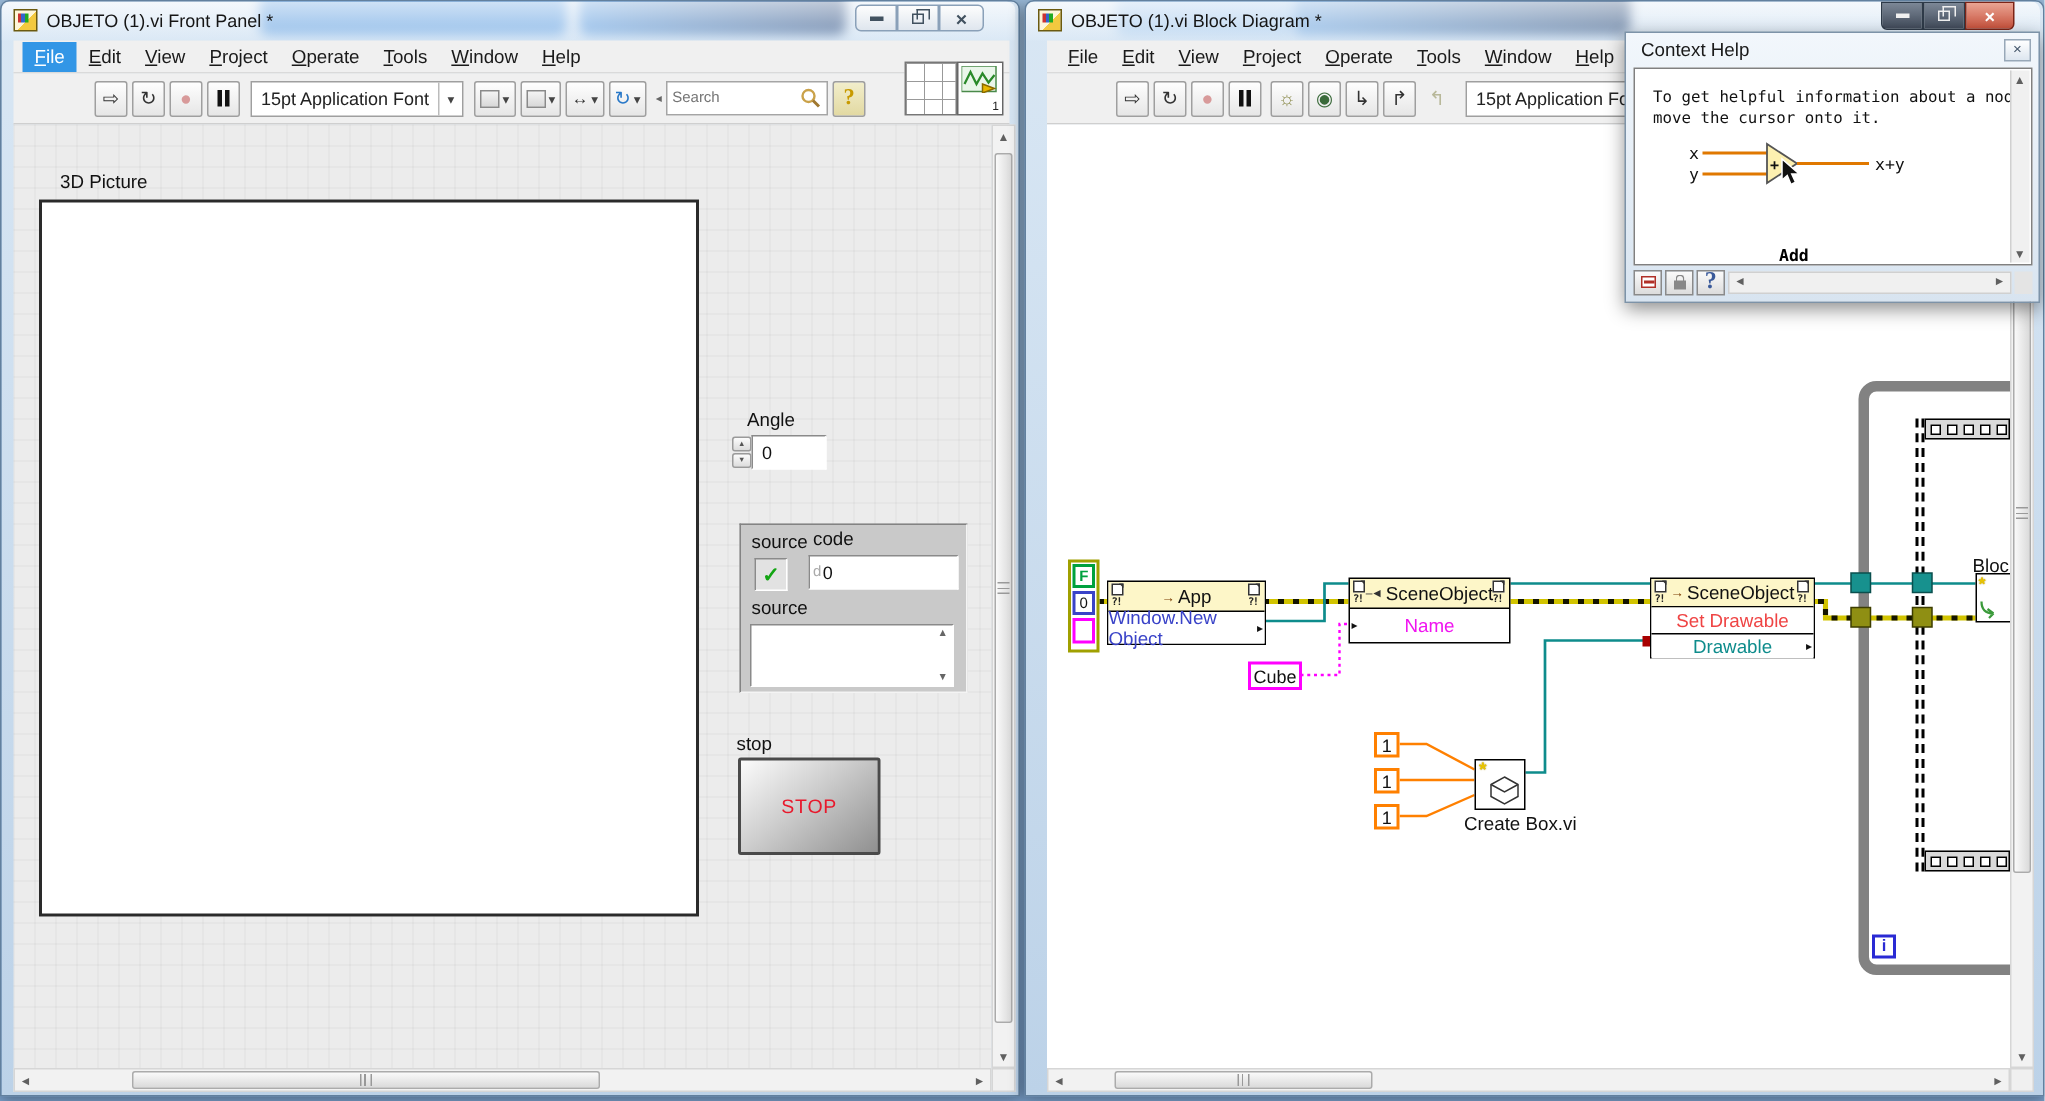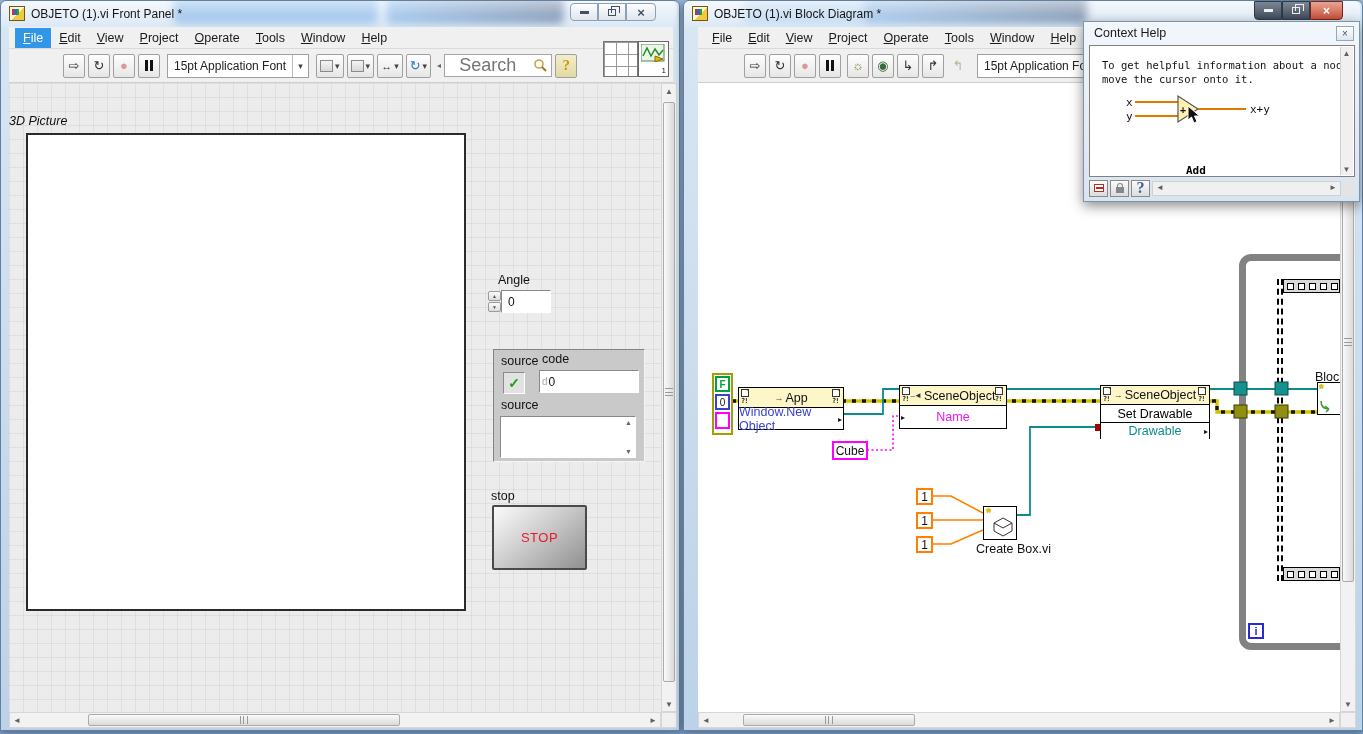--- a/index.html
+++ b/index.html
@@ -50,22 +50,22 @@
     align-items:center; font-size:12px; color:#222; }
   .fontbox .fb-t { padding:0 6px; white-space:nowrap; }
   .fontbox .fb-a { width:16px; align-self:stretch; border-left:1px solid #bbb; display:flex;
     align-items:center; justify-content:center; font-size:9px; color:#444; }
   .ddmini { display:flex; align-items:center; gap:2px; }
   .mini-ic { width:13px; height:12px; border:1px solid #8a8a8a;
     background:linear-gradient(#f4f4f4,#d8d8d8); }
   .dd-a { font-size:9px; color:#444; }
   .searchbox { height:23px; width:108px; border:1px solid #a5a5a5; background:#fff;
     display:flex; align-items:center; }
-  .searchbox input { border:none; outline:none; flex:1; min-width:0; font-size:18px;
-    color:#a21caf; padding-left:14px; font-family:"Liberation Sans",sans-serif; background:transparent; }
+  .searchbox input { border:none; outline:none; flex:1; min-width:0; font-size:10px;
+    color:#a21caf; padding-left:3px; font-family:"Liberation Sans",sans-serif; background:transparent; }
   .pausebars { display:flex; gap:2px; }
   .pausebars i { display:block; width:3px; height:11px; background:#111; }
   .help-q { color:#c89a00; font-weight:bold; font-family:"Liberation Serif",serif; font-size:15px; }
   .grid-ic { border:1px solid #777; background:#fff;
     background-image:linear-gradient(#999 1px,transparent 1px),
       linear-gradient(90deg,#999 1px,transparent 1px);
     background-size:12px 12px; }
   .viicon-big { border:1px solid #666; background:#fff; position:relative; font-size:8px; }
   .viicon-big .wave { position:absolute; left:2px; top:2px; }
   .viicon-big .n1 { position:absolute; right:2px; bottom:1px; color:#222; }
@@ -104,21 +104,21 @@
     display:flex; align-items:center; justify-content:center;
     color:#e8192c; font-size:13px; letter-spacing:.5px; }
   .srcarrow { position:absolute; right:3px; font-size:7px; color:#666; }
 
   
   .bd { position:absolute; background:#fff; overflow:hidden; }
   .lvnode { position:absolute; border:1px solid #000; background:#fff; font-size:12.5px; }
   .lvhdr { position:relative; height:19px; background:#fdf6c8; border-bottom:1px solid #000;
     display:flex; align-items:center; justify-content:center; gap:3px; color:#111; }
   .lvrow { position:relative; display:flex; align-items:center; justify-content:center;
-    color:#000000; background:#fff; }
+    color:#ef4444; background:#fff; }
   .lvrow + .lvrow { border-top:1px solid #000; }
   .cg { position:absolute; top:1px; width:9px; }
   .cg .pg { display:block; width:8px; height:8px; background:#fff; border:1px solid #333;
     position:relative; }
   .cg .pg::after { content:""; position:absolute; right:-1px; top:-1px;
     border-left:3px solid transparent; border-top:3px solid #333; }
   .cg .qb { display:block; font:bold 7px "DejaVu Sans Mono",monospace; color:#222;
     letter-spacing:-1px; }
   .cg.l { left:2px; } .cg.r { right:2px; }
   .invg { font-size:9px; color:#7a3b00; letter-spacing:-1px; }
@@ -257,21 +257,21 @@
   <div class="viicon-big abs" style="left:637px;top:40px;width:31px;height:36px;">
     <svg class="wave" width="24" height="18" viewBox="0 0 24 18">
         <rect x="0" y="0" width="23" height="17" fill="#eaf6ea" stroke="#4a8a4a"></rect>
         <polyline points="2,12 6,4 10,12 14,5 18,11 22,6" fill="none" stroke="#2a8a2a" stroke-width="1.5"></polyline>
         <polygon points="14,12 22,15 14,18" fill="#e8b800" stroke="#8a6a00"></polygon>
       </svg>
     <span class="n1">1</span>
   </div>
 
   <div class="fp" style="left:8px;top:82px;width:652px;height:629px;">
-    <span class="fp-label" style="left:0;top:31px;font-style:italic;">3D Picture</span>
+    <span class="fp-label" style="left:31px;top:31px;">3D Picture</span>
     <div class="abs" style="left:17px;top:50px;width:440px;height:478px;background:#fff;border:2px solid #2a2a2a;"></div>
 
     <span class="fp-label" style="left:489px;top:190px;">Angle</span>
     <div class="spin" style="left:479px;top:208px;">
       <b>▲</b>
       <b>▼</b>
     </div>
     <div class="numfield sunken" style="left:492px;top:207px;width:50px;height:23px;padding-left:6px;">
         <span>0</span>
       </div>

